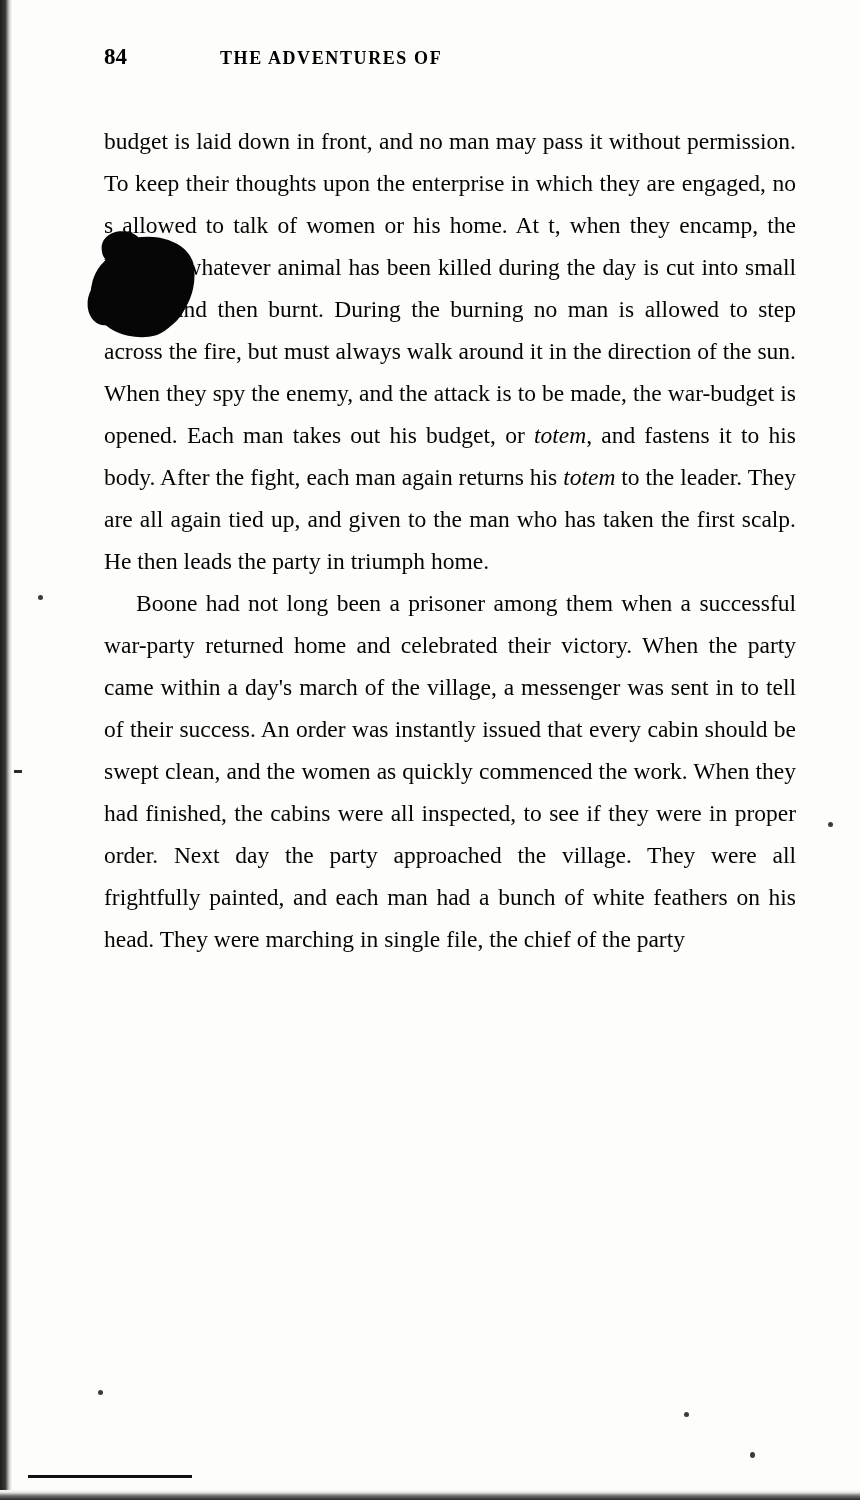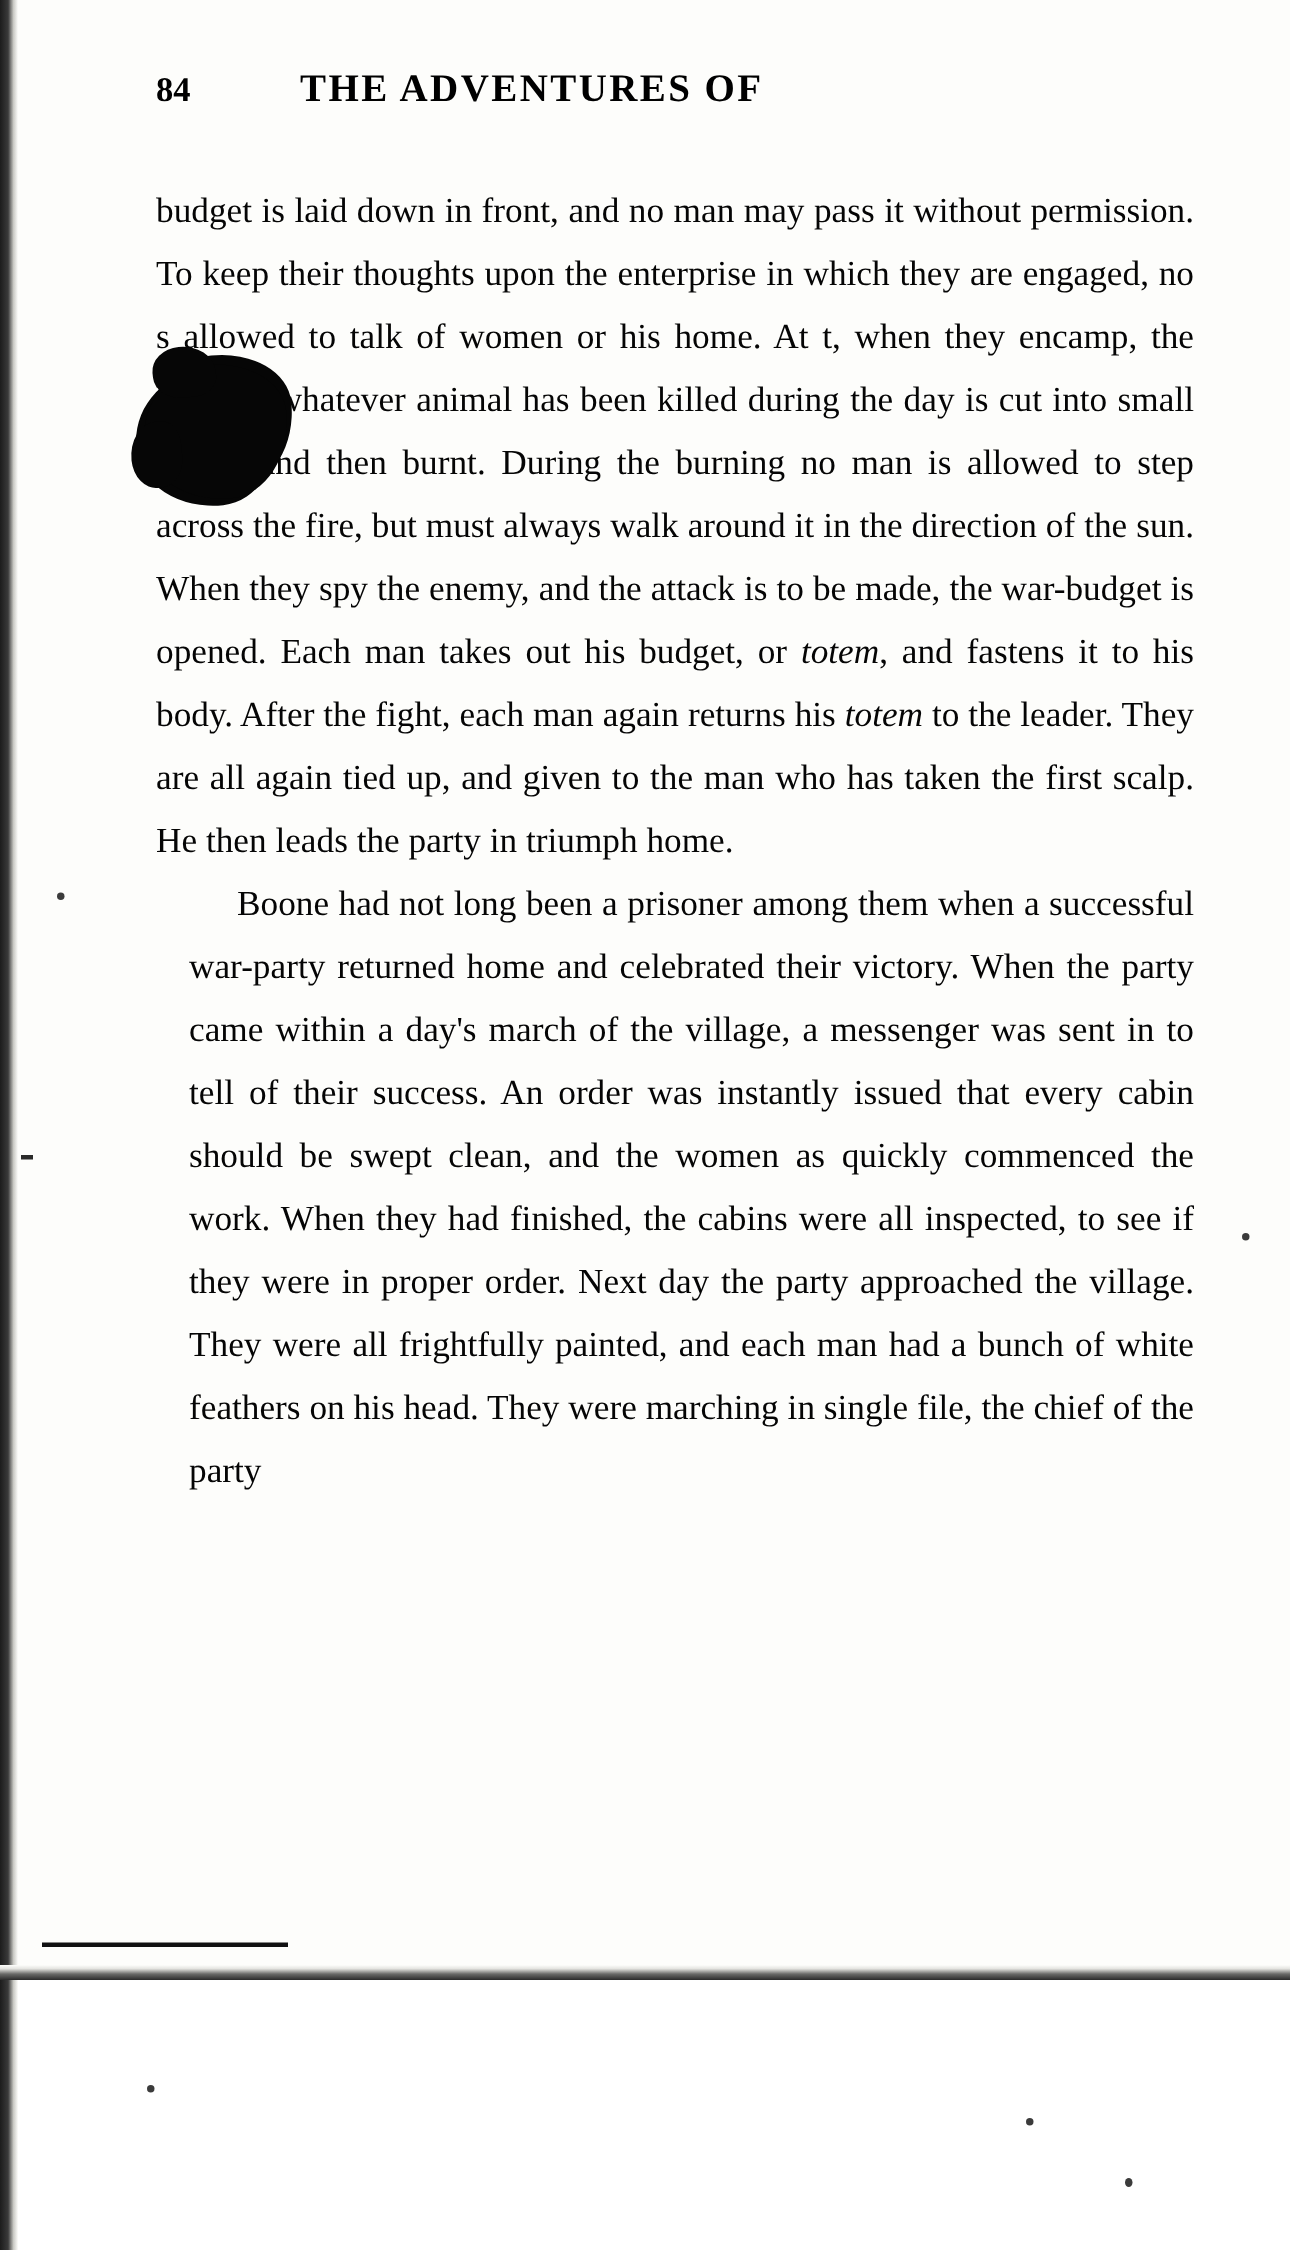--- a/index.html
+++ b/index.html
@@ -14,21 +14,21 @@
     font-family: "Liberation Serif", serif;
     color: #000000;
     overflow: hidden;
   }
 
   .page {
     position: absolute;
     left: 0;
     top: 0;
     width: 860px;
-    height: 1320px;
+    height: 1500px;
     background: #fdfdfb;
   }
 
   
   .scan-edge-left {
     position: absolute;
     left: 0;
     top: 0;
     width: 12px;
     height: 1500px;
@@ -74,39 +74,39 @@
   .folio {
     font-family: "Liberation Serif", serif;
     font-weight: bold;
     font-size: 23px;
     letter-spacing: 0px;
     width: 96px;
   }
   .running-head {
     font-family: "Liberation Serif", serif;
     font-weight: bold;
-    font-size: 26px;
+    font-size: 18px;
     letter-spacing: 1.6px;
+    margin-left: 20px;
   }
 
   .body-text {
     margin-top: 36px;
     width: 692px;
     font-size: 23.5px;
     line-height: 42px;
     text-align: justify;
     text-justify: inter-word;
     color: #050505;
   }
   .body-text p {
     margin: 0;
   }
   .body-text p.indent {
     text-indent: 32px;
-    margin-left: 22px;
   }
   .body-text i {
     font-style: italic;
     margin-top: 19px;
   }
 
   
   .ink-blot {
     position: absolute;
     left: 96px;

